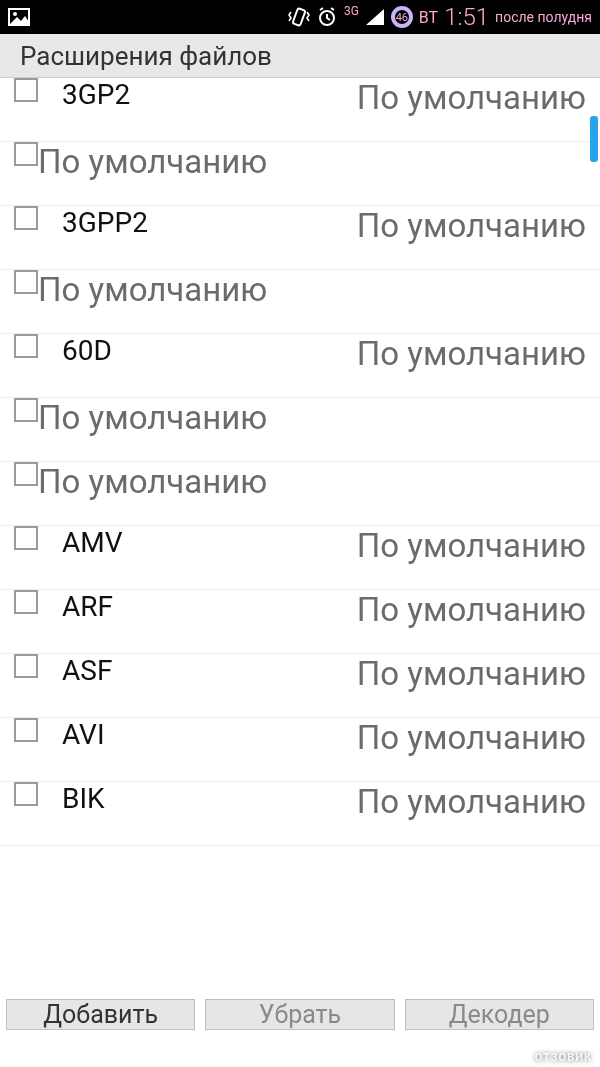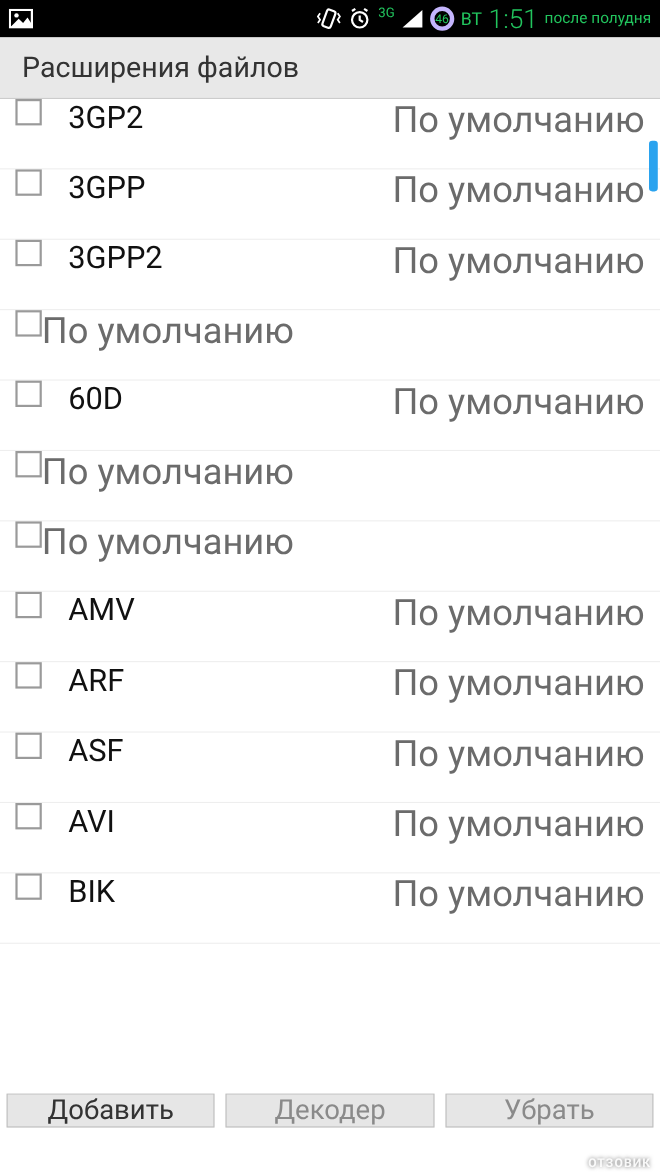--- a/index.html
+++ b/index.html
@@ -1,33 +1,33 @@
 <!DOCTYPE html>
 <html><head>
 <meta charset="utf-8">
 <style>
   * { box-sizing: border-box; margin: 0; padding: 0; }
   html, body { width: 600px; height: 1067px; font-family: Roboto, Arial, sans-serif; background: #fff; overflow: hidden; }
 
   .status-bar {
     height: 34px;
     background: #000;
-    color: #22c55e;
+    color: #f9a8d4;
     display: flex;
     align-items: center;
     justify-content: space-between;
     padding: 0 8px;
     font-size: 18px;
   }
   .status-left { display: flex; align-items: center; gap: 6px; }
   .status-right { display: flex; align-items: center; gap: 6px; }
   .status-right span { display: inline-flex; align-items: center; }
 
   .header {
-    height: 56px;
+    height: 44px;
     background: #e8e8e8;
     border-bottom: 1px solid #ccc;
     display: flex;
     align-items: center;
     padding: 0 20px;
     font-size: 26px;
     color: #333;
   }
 
   .list {
@@ -72,21 +72,21 @@
     height: 46px;
     background: #2aa3ef;
     border-radius: 3px;
   }
 
   .button-bar {
     height: 67px;
     display: flex;
     gap: 10px;
     padding: 0 6px 2px 6px;
-    align-items: flex-start;
+    align-items: center;
     background: #fff;
   }
   .btn {
     flex: 1;
     background: #e6e6e6;
     border: 1px solid #bfbfbf;
     display: flex;
     align-items: center;
     justify-content: center;
     font-size: 25px;
@@ -174,21 +174,20 @@
 <div class="list">
   <div class="scroll-indicator"></div>
   <div id="rows">
       <div class="row">
         <div class="checkbox"></div>
         <div class="ext">3GP2</div>
         <div class="val">По умолчанию</div>
       </div>
       <div class="row">
         <div class="checkbox"></div>
-        <div class="ext">3GPP</div>
         <div class="val">По умолчанию</div>
       </div>
       <div class="row">
         <div class="checkbox"></div>
         <div class="ext">3GPP2</div>
         <div class="val">По умолчанию</div>
       </div>
       <div class="row">
         <div class="checkbox"></div>
         <div class="val">По умолчанию</div>
@@ -229,19 +228,19 @@
       <div class="row">
         <div class="checkbox"></div>
         <div class="ext">BIK</div>
         <div class="val">По умолчанию</div>
       </div>
     </div>
 </div>
 
 <div class="button-bar">
   <div class="btn">Добавить</div>
+  <div class="btn disabled">Убрать</div>
   <div class="btn disabled">Декодер</div>
-  <div class="btn disabled">Убрать</div>
 </div>
 
 <div class="watermark">
   <span class="wm-circle"></span><span>ОТЗОВИК</span>
 </div>
 
 </body></html>

